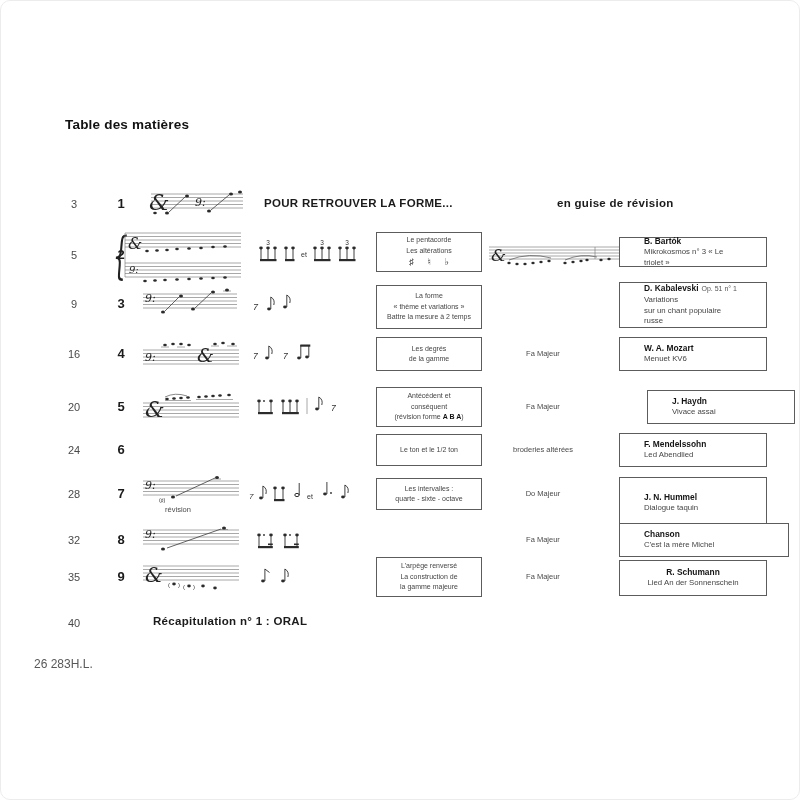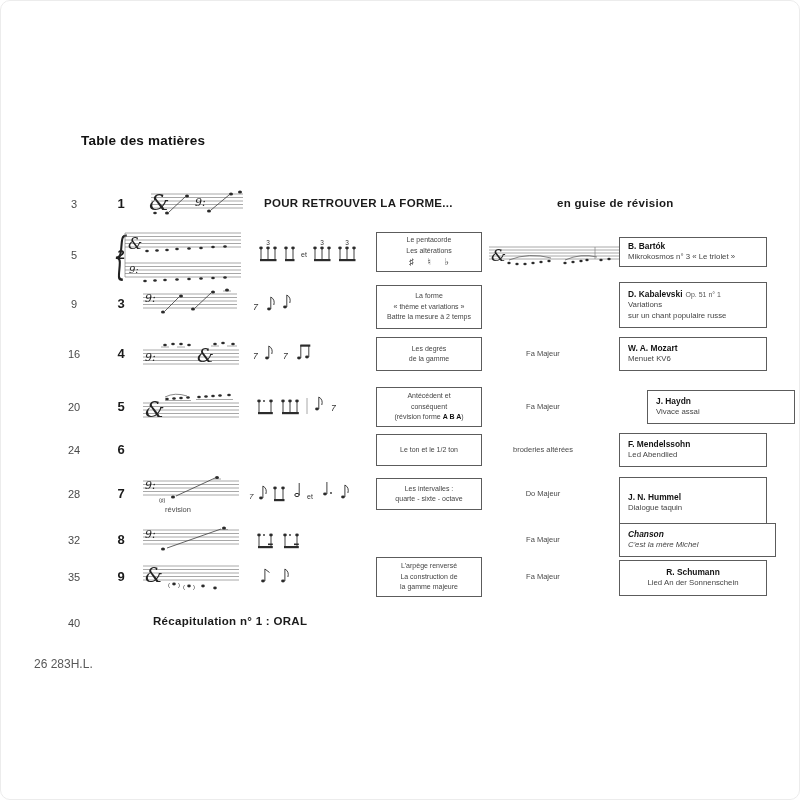--- a/index.html
+++ b/index.html
@@ -1,28 +1,28 @@
 <!DOCTYPE html>
 <html><head>
 <meta charset="utf-8">
 <style>
   html,body{margin:0;padding:0;background:#fff;}
   .page{position:relative;width:800px;height:800px;background:#fff;overflow:hidden;
         font-family:"Liberation Sans",sans-serif;border:1px solid #ececec;border-radius:10px;box-sizing:border-box;}
   .abs{position:absolute;}
-  .title{position:absolute;left:64px;top:116px;font-size:13.5px;font-weight:700;color:#121212;letter-spacing:.2px;margin:16px;}
+  .title{position:absolute;left:64px;top:116px;font-size:13.5px;font-weight:700;color:#121212;letter-spacing:.2px;margin:0;}
   .hbar{position:absolute;left:60px;top:146px;width:692px;height:22px;}
   .hcol{position:absolute;top:0;height:22px;line-height:22px;font-size:8.5px;color:#1e1e1e;text-align:center;}
   .pg{position:absolute;left:55px;width:36px;text-align:center;font-size:11px;color:#4a4a4a;}
   .ls{position:absolute;left:108px;width:24px;text-align:center;font-size:13px;font-weight:700;color:#1b1b1b;}
   .aud{position:absolute;left:478px;width:128px;text-align:center;font-size:7.5px;color:#4a4a4a;}
   .tbox{position:absolute;box-sizing:border-box;border:1px solid #5c5c5c;background:#fff;display:flex;flex-direction:column;
         justify-content:center;text-align:center;font-size:7px;color:#454545;line-height:1.5;}
   .wbox{position:absolute;box-sizing:border-box;border:1px solid #5c5c5c;background:#fff;display:flex;flex-direction:column;
-        justify-content:center;padding:3px 8px;font-size:7.8px;color:#454545;line-height:1.35;text-align:left;}
+        justify-content:center;padding:3px 24px;font-size:7.8px;color:#454545;line-height:1.35;text-align:left;}
   .wname{font-weight:700;font-size:8.4px;color:#141414;}
   .wopus{font-size:7px;color:#555;margin-left:3px;}
   .banner{position:absolute;font-size:11.5px;font-weight:700;letter-spacing:.3px;color:#1b1b1b;}
   .acc{font-size:9.5px;word-spacing:11px;line-height:1.3;color:#333;}
   .b{font-weight:700;color:#111;}
   .stafflbl{position:absolute;font-size:7.5px;color:#4a4a4a;text-align:center;}
   .footer{position:absolute;left:33px;top:656px;font-size:12px;color:#585858;}
   
   .stf{stroke:#787878;stroke-width:.65;fill:none;}
   .nt{fill:#2b2b2b;}
@@ -341,21 +341,21 @@
         <rect class="bm" x="5" y="20" width="14.8" height="2.2"></rect>
         <rect class="bm" x="15" y="17.5" width="4.8" height="1.6"></rect>
       <ellipse class="nt" cx="32" cy="9" rx="1.8" ry="1.4"></ellipse>
         <circle class="nt" cx="37" cy="9" r=".9"></circle>
         <ellipse class="nt" cx="44" cy="9" rx="1.8" ry="1.4"></ellipse>
       <path class="stm" d="M32 9V21M44 9V21"></path>
         <rect class="bm" x="31" y="20" width="14.8" height="2.2"></rect>
         <rect class="bm" x="41" y="17.5" width="4.8" height="1.6"></rect>
     </svg>
     <span class="aud" style="top:534px;">Fa Majeur</span>
-    <div class="wbox" style="left:618px;top:522px;width:157px;height:34px;font-style:italic;">
+    <div class="wbox" style="left:618px;top:522px;width:170px;height:34px;">
       <div class="wname">Chanson</div>
       <div>C'est la mère Michel</div>
     </div>
   </div>
 
   <div>
     <span class="pg" style="top:570px;">35</span>
     <span class="ls" style="top:568px;">9</span>
     <svg class="abs" style="left:140px;top:557px;" width="100" height="38" viewBox="0 0 100 38">
       <path class="stf" d="M2 8H98M2 11.5H98M2 15H98M2 18.5H98M2 22H98"></path>

